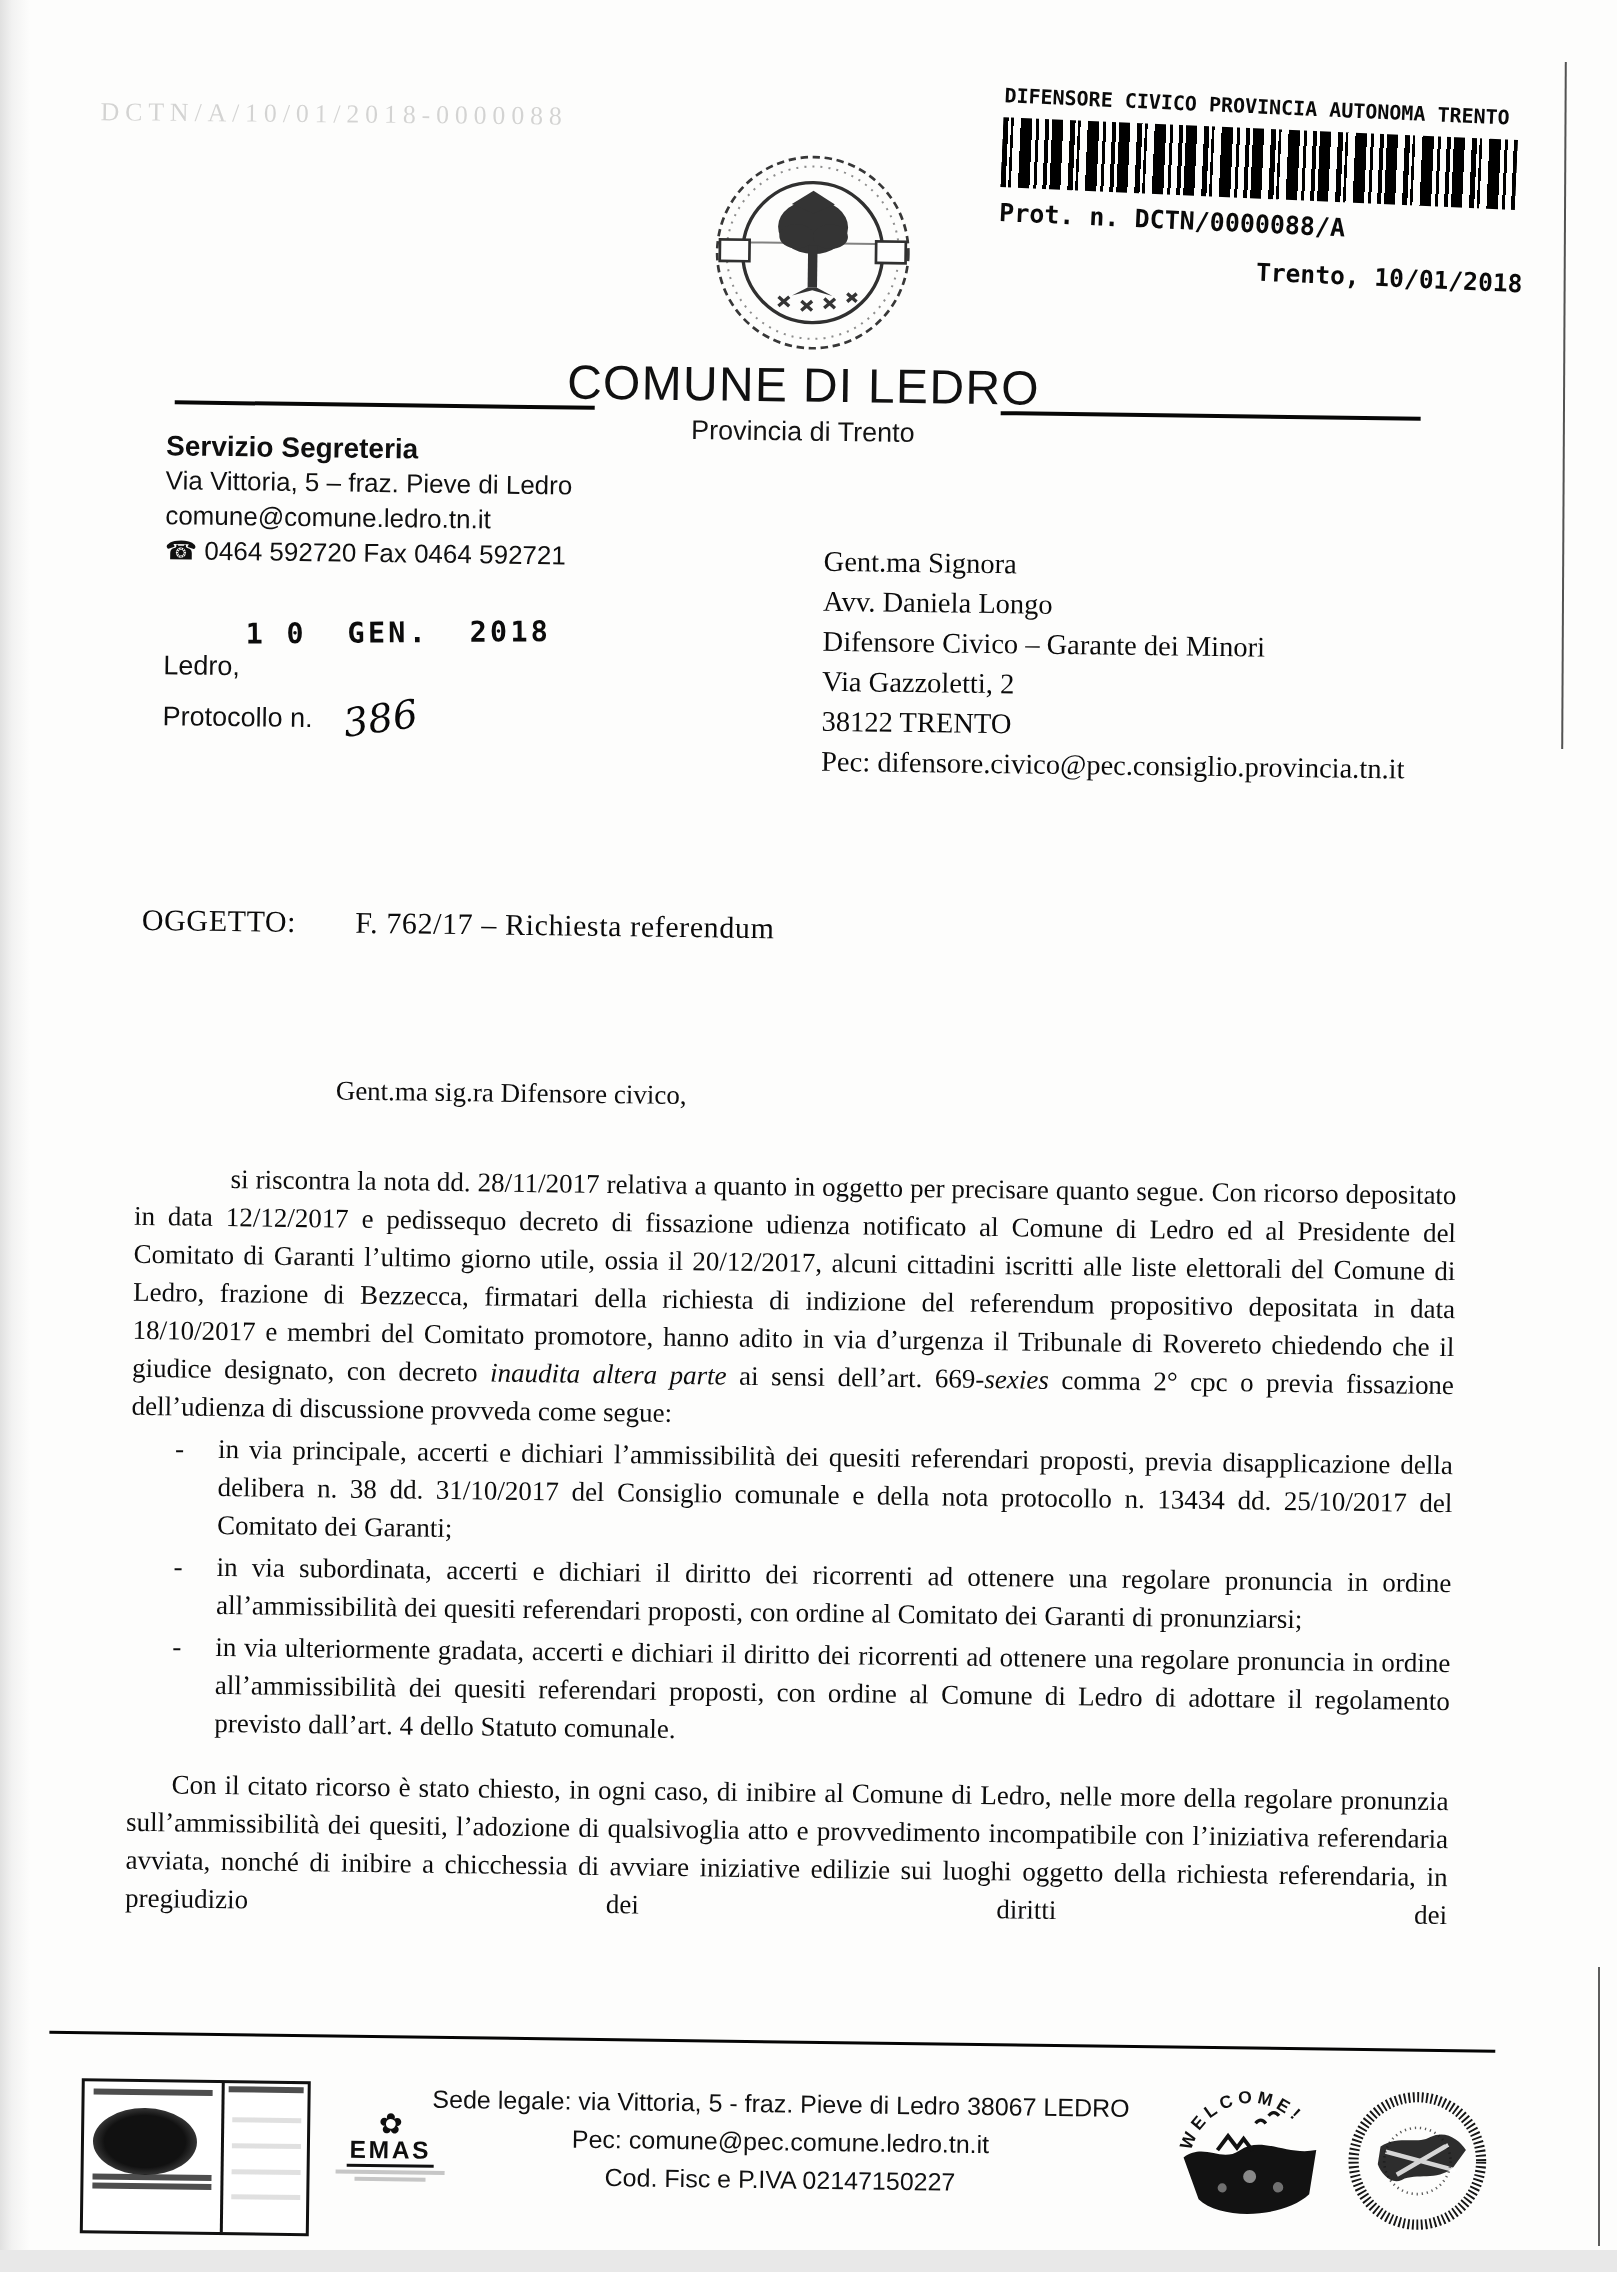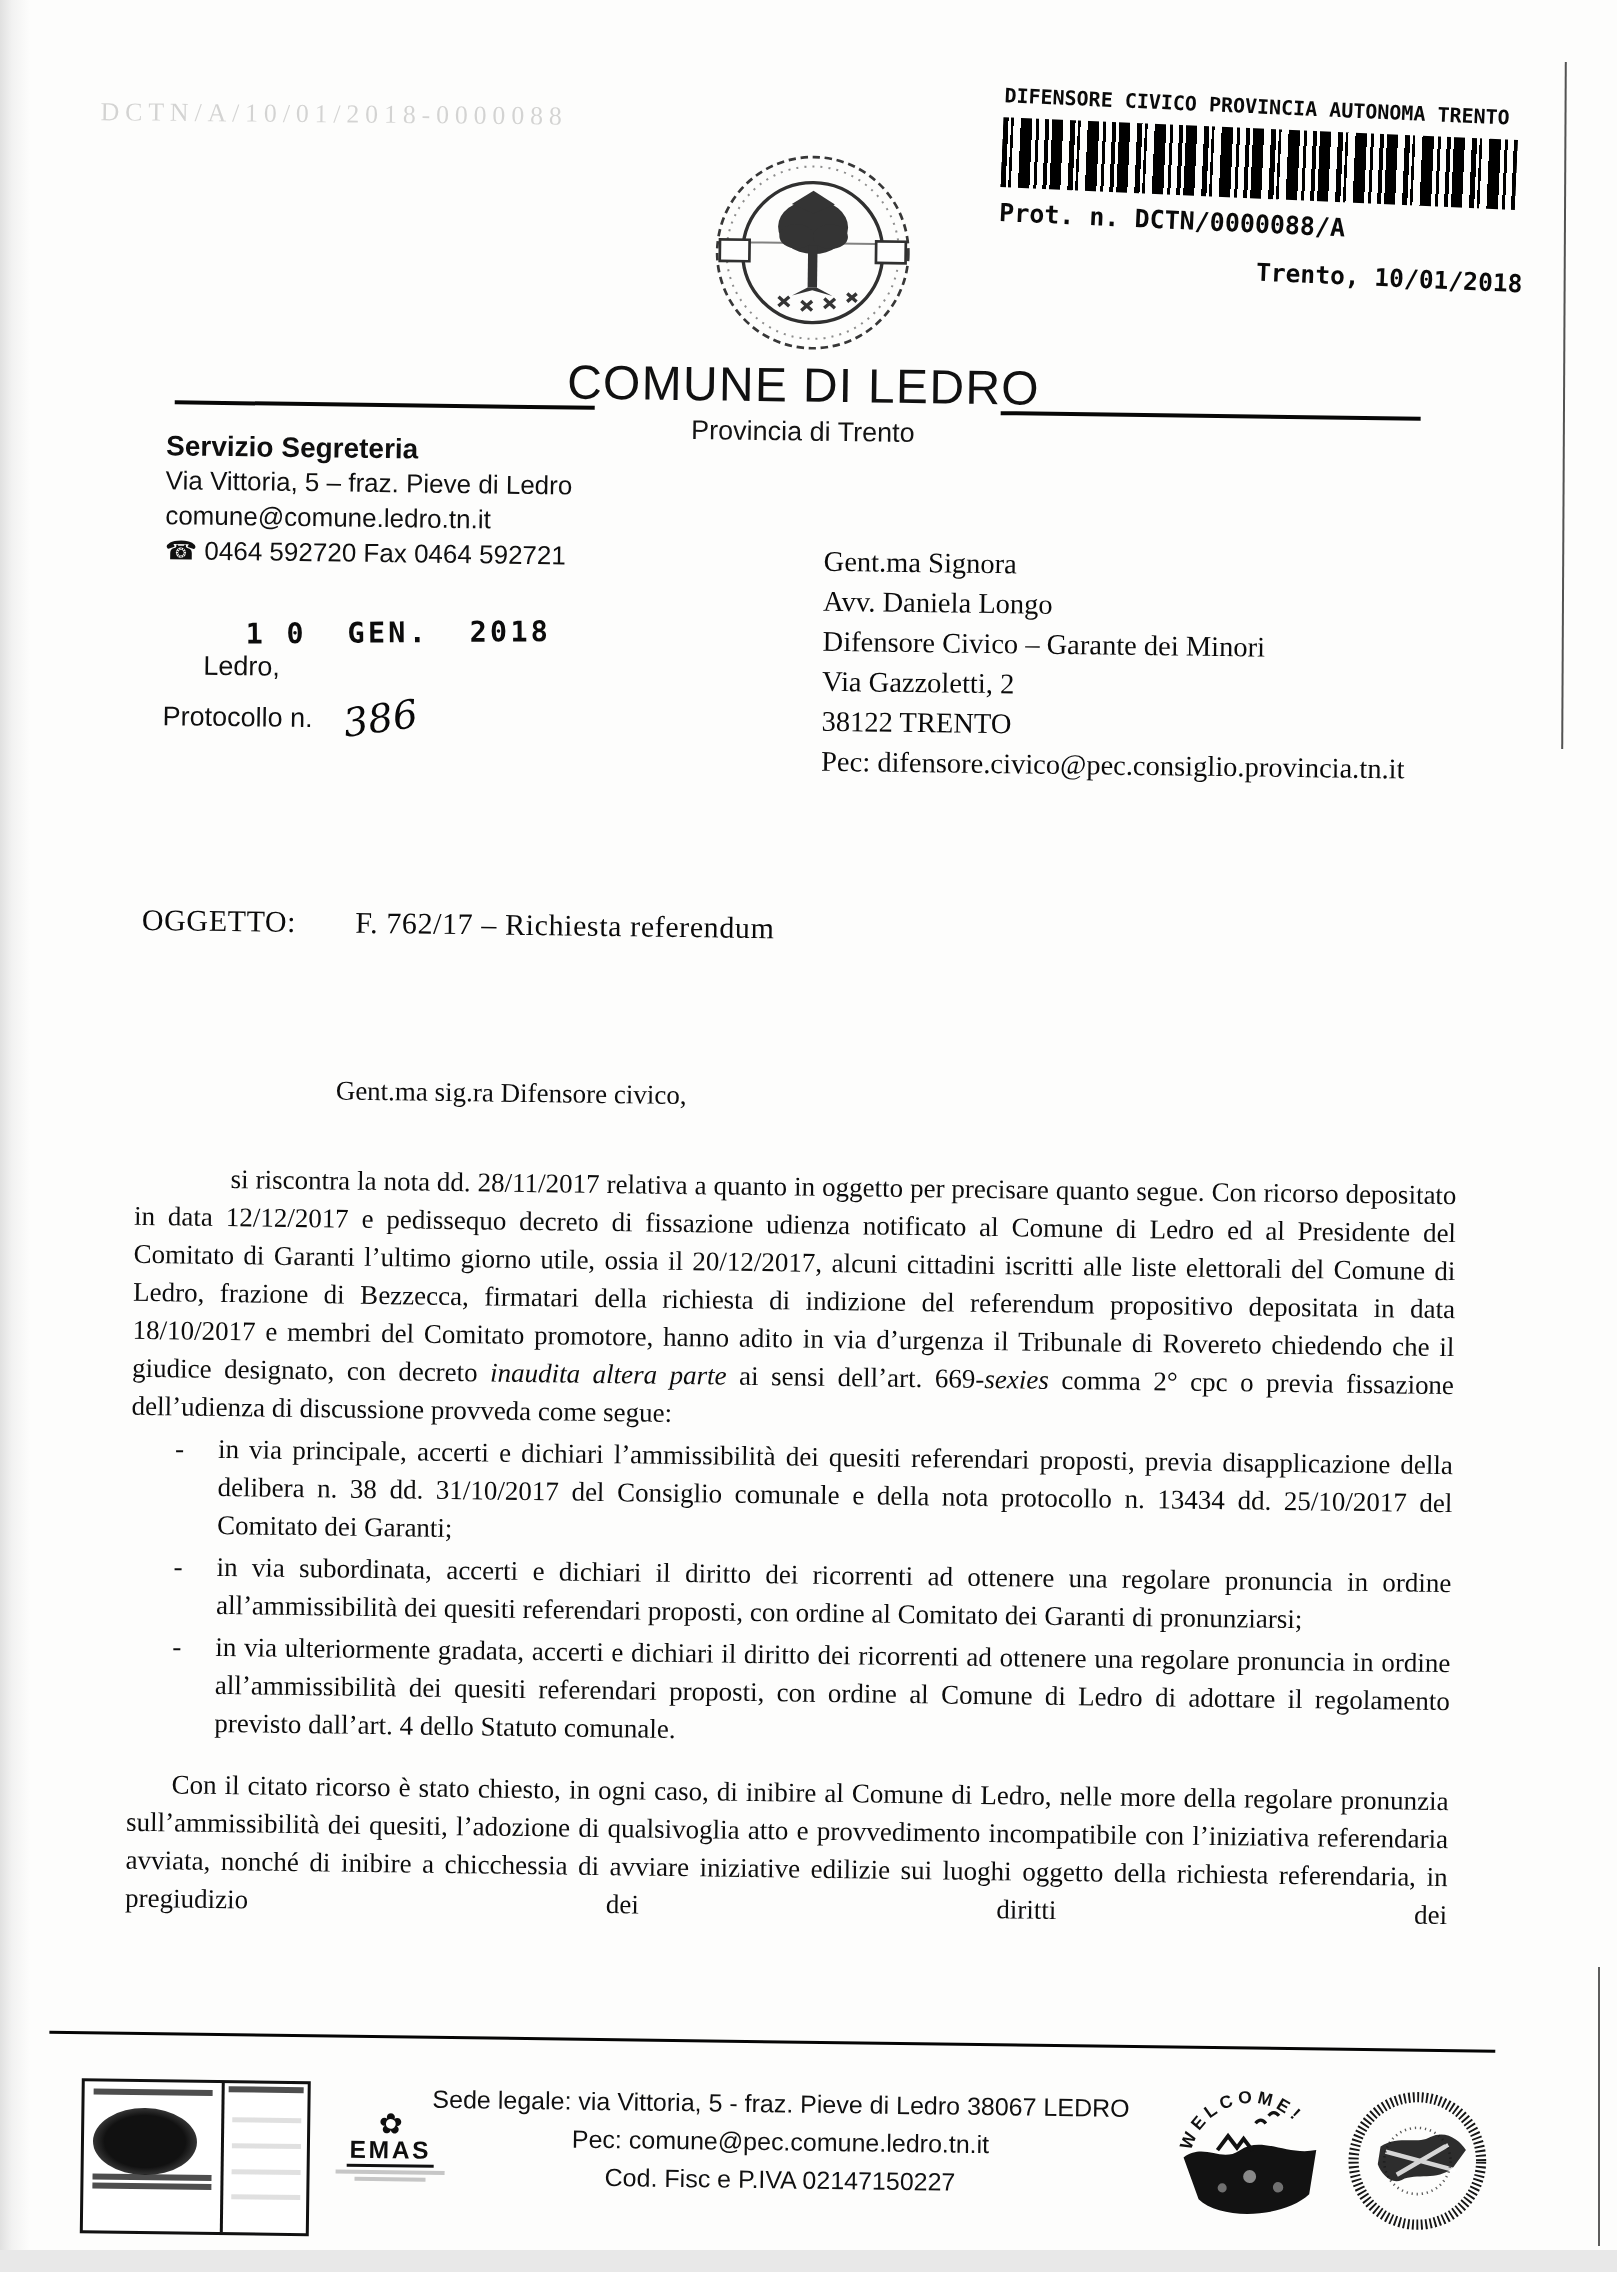--- a/index.html
+++ b/index.html
@@ -37,21 +37,21 @@
   .subtitle{font-family:"Liberation Sans",sans-serif;font-size:27px;color:#141414;}
 
   
   .dept{position:absolute;left:172px;top:426px;font-family:"Liberation Sans",sans-serif;
         font-size:26px;line-height:35px;color:#101010;}
   .dept .name{font-weight:bold;font-size:28px;}
 
   
   .proto{position:absolute;left:172px;top:614px;width:583px;font-family:"Liberation Sans",sans-serif;
          font-size:27px;color:#101010;}
-  .proto-place{position:absolute;left:0;top:34px;margin-left:40px;}
+  .proto-place{position:absolute;left:0;top:34px;}
   .proto-datestamp{position:absolute;left:82px;top:-2.6px;font-family:"DejaVu Sans Mono",monospace;
          font-size:28.5px;font-weight:bold;letter-spacing:3.2px;transform:rotate(-1.2deg);white-space:pre;color:#0c0c0c;}
   .proto-line{position:absolute;left:0;top:73px;white-space:nowrap;}
   .handwriting{display:inline-block;font-family:"DejaVu Serif",serif;font-style:italic;font-size:39px;
          transform:rotate(-9deg) translateY(3.9px);margin-left:22px;color:#090909;}
 
   
   .recipient{position:absolute;left:831px;top:531px;font-size:28.5px;line-height:40px;color:#0b0b0b;}
 
   

